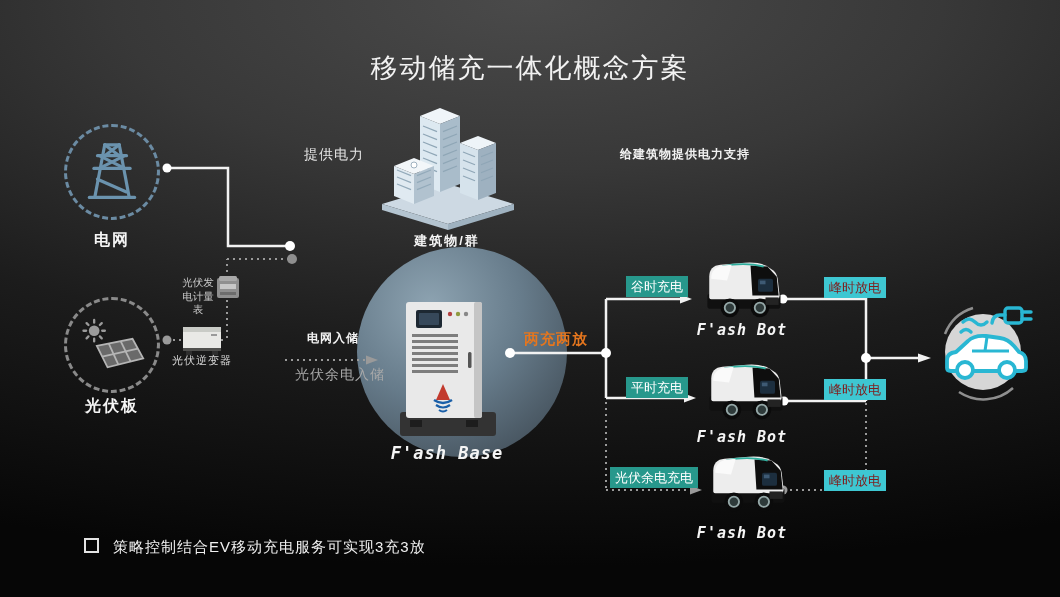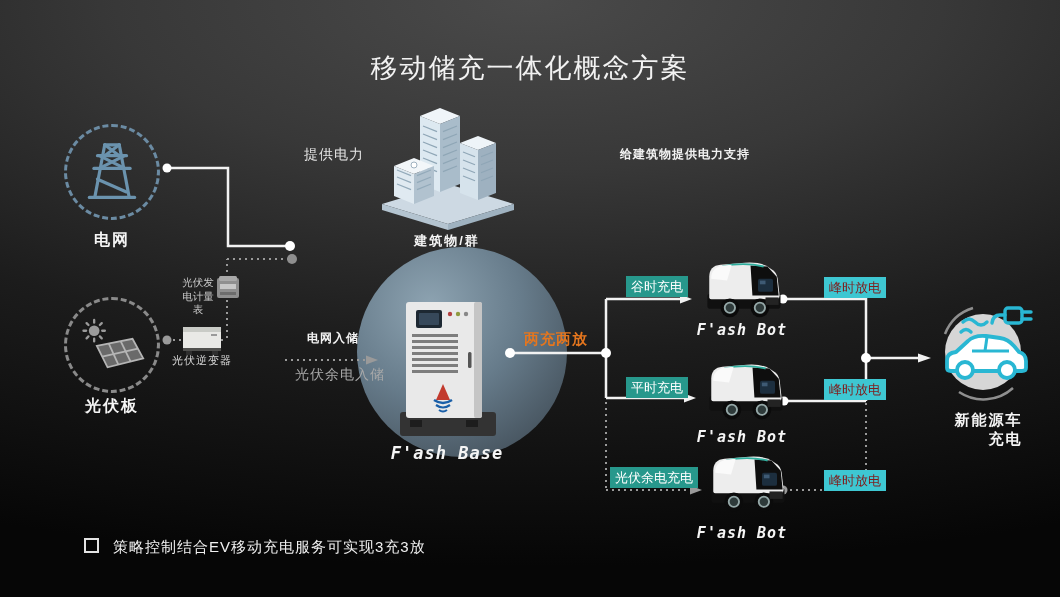--- a/index.html
+++ b/index.html
@@ -328,20 +328,19 @@
       </g>
       <g stroke="#29b7d3" stroke-width="3.8" stroke-linejoin="round">
         <path d="M14 76 L14 68 Q14 61 23 60 L35 49 Q41 43 53 44 L67 46 Q75 47 81 54 L86 60 Q93 62 93 69 L93 76 Q93 79 89 79 L18 79 Q14 79 14 76 Z" fill="#ffffff"></path>
         <path d="M39 59 H76" fill="none" stroke-width="3"></path>
         <path d="M54 45 L52 59" fill="none" stroke-width="3"></path>
         <circle cx="32" cy="78" r="8" fill="#ffffff"></circle>
         <circle cx="74" cy="78" r="8" fill="#ffffff"></circle>
       </g>
     </svg>
   </div>
-  <div class="abs node-label center" style="left:985px;top:411px;font-size:15px;">新能源车充电</div>
 
   <div class="abs note-row" style="left:84px;top:537px;">
     <span class="bullet-sq"></span>
     <span class="n-main">策略控制结合EV移动充电服务可实现3充3放</span>
   </div>
 
 </div>
 
 </body></html>

